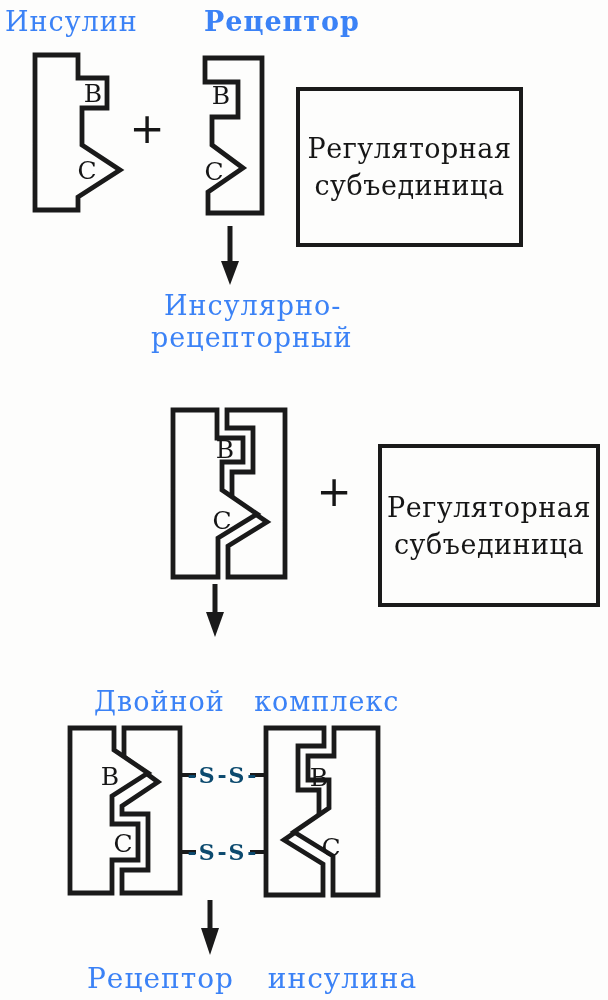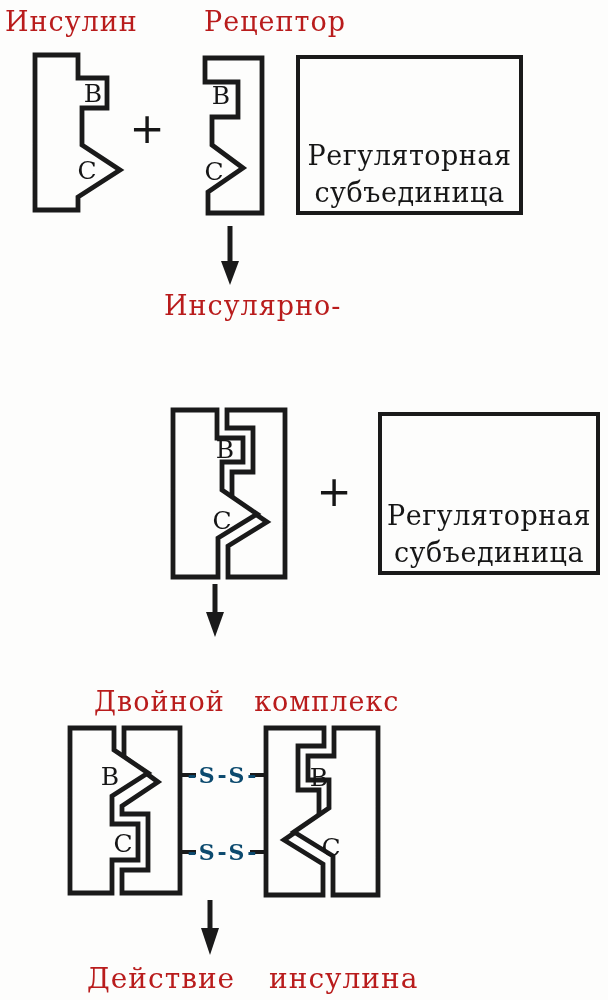--- a/index.html
+++ b/index.html
@@ -1,27 +1,27 @@
 <!DOCTYPE html>
 <html><head>
 <meta charset="utf-8">
 <style>
   html,body{margin:0;padding:0;background:#ffffff;}
   .canvas{
     position:relative;width:608px;height:1000px;background:#fdfdfc;
     font-family:"DejaVu Serif",serif;color:#1a1a1a;overflow:hidden;
   }
   .shapes{position:absolute;left:0;top:0;}
-  .cap{position:absolute;font-size:27px;line-height:1.05;letter-spacing:1px;white-space:nowrap;color:#b91c1c;}
-  .bold{font-weight:normal;}
+  .cap{position:absolute;font-size:27px;line-height:1.05;letter-spacing:1px;white-space:nowrap;color:#3b82f6;}
+  .bold{font-weight:bold;}
   .plus{position:absolute;transform:translate(-50%,-50%);font-family:"DejaVu Sans",sans-serif;
         font-size:42px;font-weight:normal;color:#161616;}
   .bc{position:absolute;transform:translate(-50%,-50%);font-size:25px;color:#161616;line-height:1;}
   .regbox{position:absolute;box-sizing:border-box;border:4px solid #1a1a1a;background:#fdfdfc;
-          display:flex;flex-direction:column;align-items:center;justify-content:flex-end;}
+          display:flex;flex-direction:column;align-items:center;justify-content:center;margin-top:32px;}
   .regbox .bl{font-size:27px;line-height:37px;letter-spacing:.5px;white-space:nowrap;color:#161616;}
   .ss{position:absolute;transform:translate(-50%,-50%);font-size:22px;font-weight:bold;
       letter-spacing:2px;white-space:nowrap;color:#0c4a6e;line-height:1;}
   .ws20{word-spacing:20px;margin-top:41px;}
   .ws24{word-spacing:24px;}
 </style>
 </head>
 <body>
 
 <div class="canvas">
@@ -75,20 +75,21 @@
     <div class="bl">Регуляторная</div>
     <div class="bl">субъединица</div>
   </div>
 
   <div class="bc" style="left:93px;top:93px;">B</div>
   <div class="bc" style="left:87px;top:170px;">C</div>
   <div class="bc" style="left:221px;top:95px;">B</div>
   <div class="bc" style="left:214px;top:171px;">C</div>
 
   <div class="cap" style="left:152px;top:292px;margin-left:12px;">Инсулярно-</div>
+  <div class="cap" style="left:151px;top:324px;">рецепторный</div>
 
   <div class="bc" style="left:225px;top:449px;">B</div>
   <div class="bc" style="left:222px;top:520px;">C</div>
 
   <div class="plus" style="left:334px;top:491px;">+</div>
 
   <div class="regbox" style="left:378px;top:412px;width:222px;height:163px;">
     <div class="bl">Регуляторная</div>
     <div class="bl">субъединица</div>
   </div>
@@ -96,15 +97,15 @@
   <div class="cap ws20" style="left:94px;top:647px;">Двойной комплекс</div>
 
   <div class="bc" style="left:110px;top:776px;">B</div>
   <div class="bc" style="left:123px;top:843px;">C</div>
   <div class="bc" style="left:319px;top:777px;">B</div>
   <div class="bc" style="left:331px;top:847px;">C</div>
 
   <div class="ss" style="left:223px;top:775px;">-S-S-</div>
   <div class="ss" style="left:223px;top:852px;">-S-S-</div>
 
-  <div class="cap ws24" style="left:87px;top:964px;font-size:28px;">Действие инсулина</div>
+  <div class="cap ws24" style="left:87px;top:964px;font-size:28px;">Рецептор инсулина</div>
 
 </div>
 
 </body></html>

